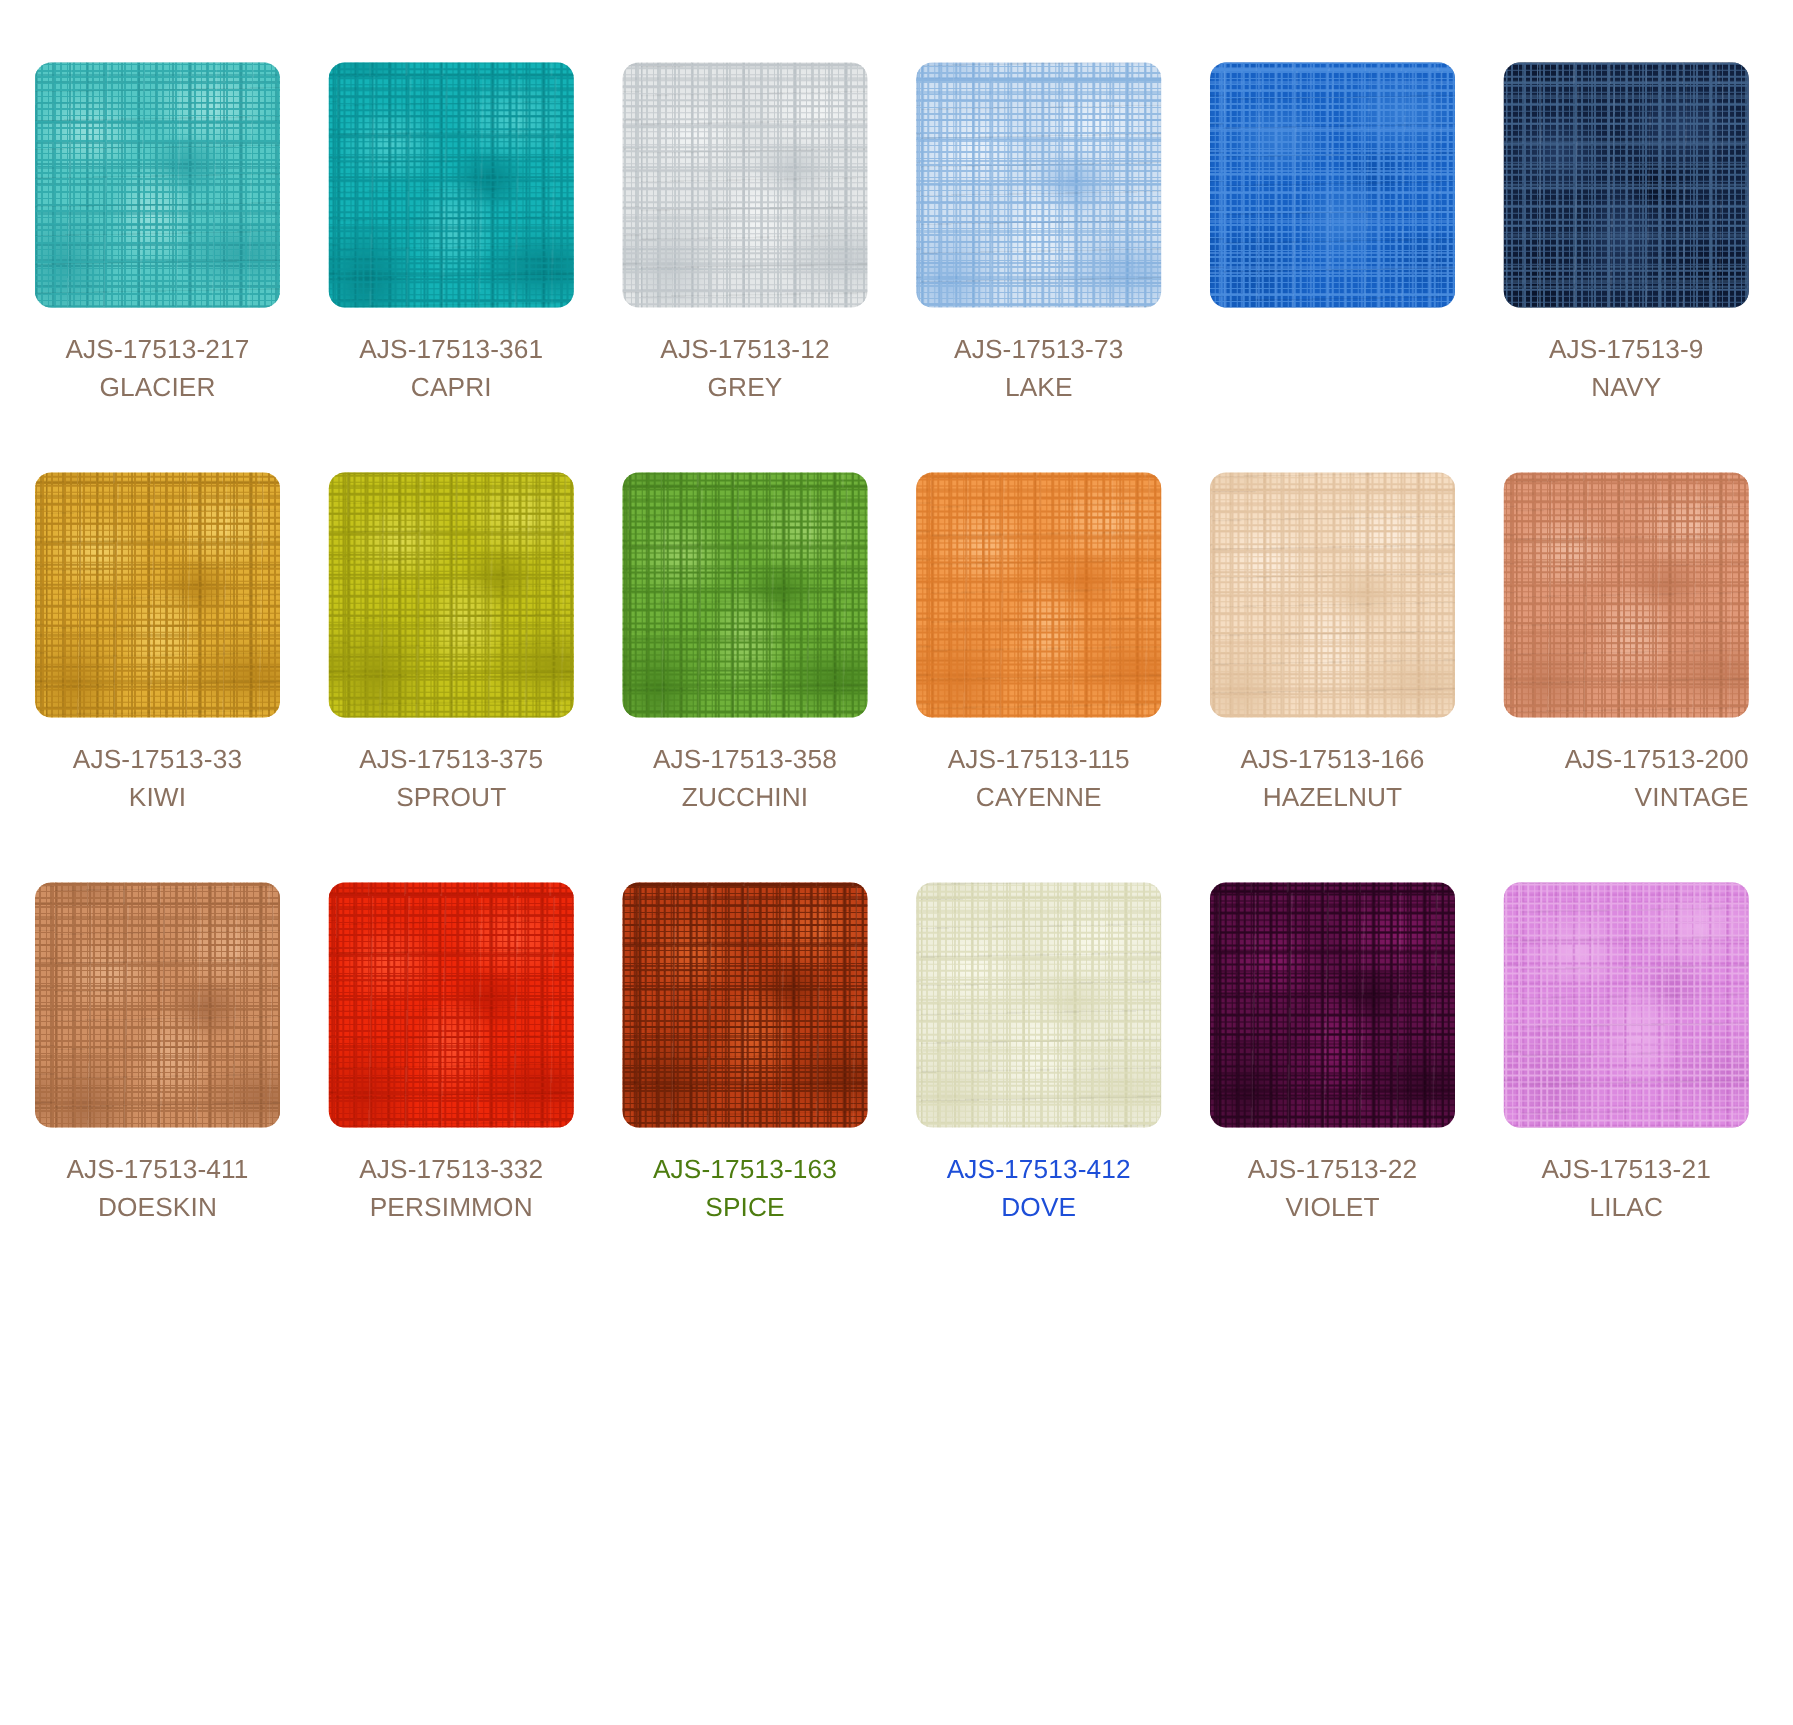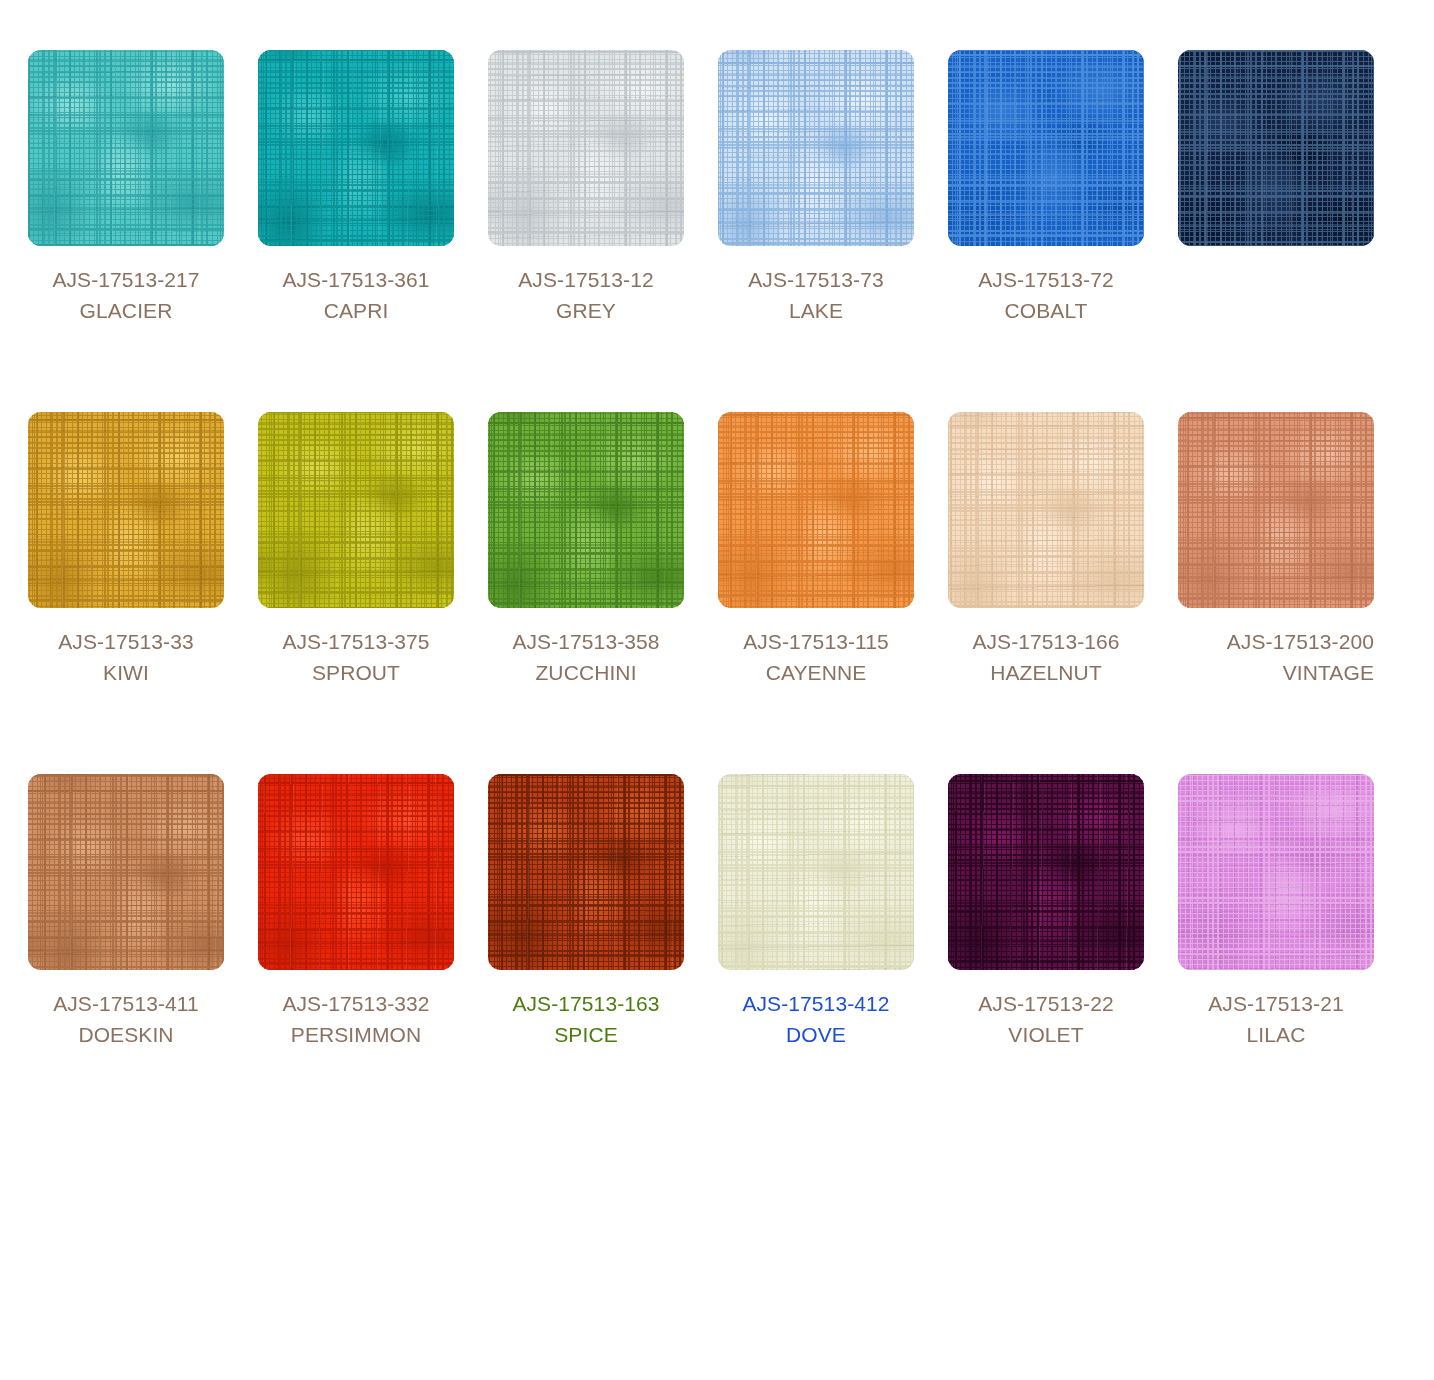--- a/index.html
+++ b/index.html
@@ -14,21 +14,20 @@
     -webkit-font-smoothing: antialiased;
   }
 
   #swatch-grid {
     width: 1434px;
     padding: 50px 0 0 28px;
     display: grid;
     grid-template-columns: repeat(6, 196px);
     column-gap: 39px;
     row-gap: 0px;
-    gap: 34px;
   }
 
   .swatch-cell {
     width: 196px;
     margin-bottom: 52px;
   }
 
   .swatch-chip {
     position: relative;
     width: 196px;
@@ -165,33 +164,33 @@
       </div>
     </div>
     <div class="swatch-cell">
       <div class="swatch-chip" style="background-color: rgb(23, 97, 196); --line: #4b8ede; --line2: #5c9ae6; --hi: #3e84d8; --lo: #0d4ea6;">
         <div class="tex tex-mottle" style="background-position: 11px 6px;"></div>
         <div class="tex tex-grid-coarse" style="background-position: 11px 6px;"></div>
         <div class="tex tex-grid-mid" style="background-position: 11px 6px;"></div>
         <div class="tex tex-grid-fine" style="background-position: 11px 6px;"></div>
         <div class="tex tex-slub" style="background-position: 11px 6px;"></div>
       </div>
-      <div class="swatch-caption" style="color: rgb(138, 113, 96);">
-        <span class="swatch-sku">AJS-17513-72</span>
-        <span class="swatch-name">COBALT</span>
-      </div>
     </div>
     <div class="swatch-cell">
       <div class="swatch-chip" style="background-color: rgb(17, 33, 63); --line: #42648e; --line2: #50779f; --hi: #2a446e; --lo: #070f22;">
         <div class="tex tex-mottle" style="background-position: 1px 17px;"></div>
         <div class="tex tex-grid-coarse" style="background-position: 1px 17px;"></div>
         <div class="tex tex-grid-mid" style="background-position: 1px 17px;"></div>
         <div class="tex tex-grid-fine" style="background-position: 1px 17px;"></div>
         <div class="tex tex-slub" style="background-position: 1px 17px;"></div>
       </div>
+      <div class="swatch-caption" style="color: rgb(138, 113, 96);">
+        <span class="swatch-sku">AJS-17513-9</span>
+        <span class="swatch-name">NAVY</span>
+      </div>
     </div>
     <div class="swatch-cell">
       <div class="swatch-chip" style="background-color: rgb(224, 173, 52); --line: #b8841c; --line2: #9a6c13; --hi: #f6d670; --lo: #b27f18;">
         <div class="tex tex-mottle" style="background-position: 8px 9px;"></div>
         <div class="tex tex-grid-coarse" style="background-position: 8px 9px;"></div>
         <div class="tex tex-grid-mid" style="background-position: 8px 9px;"></div>
         <div class="tex tex-grid-fine" style="background-position: 8px 9px;"></div>
         <div class="tex tex-slub" style="background-position: 8px 9px;"></div>
       </div>
       <div class="swatch-caption" style="color: rgb(138, 113, 96);">

